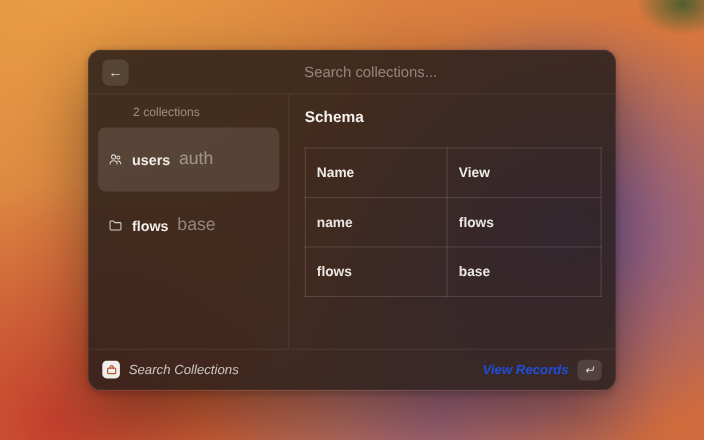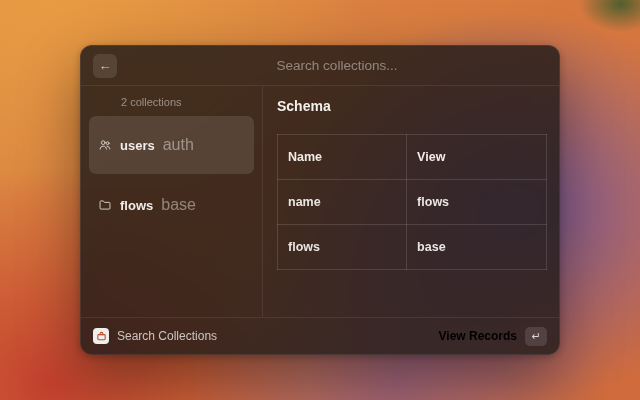--- a/index.html
+++ b/index.html
@@ -114,32 +114,33 @@
   table.schema col.c1 { width: 48%; }
   table.schema col.c2 { width: 52%; }
 
   
   .footer {
     flex: 0 0 auto;
     height: 37px;
     border-top: 1px solid rgba(255,255,255,0.08);
     display: flex; align-items: center; justify-content: space-between;
     padding: 0 12px;
+    font-style: italic;
   }
   .footer-left { display: flex; align-items: center; gap: 8px; }
   .app-icon {
     width: 16px; height: 16px; border-radius: 4px;
     background: rgba(255,255,255,0.92);
     display: flex; align-items: center; justify-content: center;
     flex: 0 0 auto;
   }
   .app-icon svg { width: 11px; height: 11px; }
   .footer-app-label { font-size: 12px; color: rgba(255,255,255,0.72); }
   .footer-right { display: flex; align-items: center; gap: 8px; cursor: pointer; }
-  .footer-action-label { font-size: 12px; font-weight: 700; color: #000000; }
+  .footer-action-label { font-size: 12px; font-weight: 700; color: #1d4ed8; }
   .keycap {
     min-width: 22px; height: 19px; padding: 0 4px;
     border-radius: 5px;
     background: rgba(255,255,255,0.12);
     display: flex; align-items: center; justify-content: center;
     font-size: 11px; color: #d9d5d1;
   }
 </style>
 </head>
 <body>

